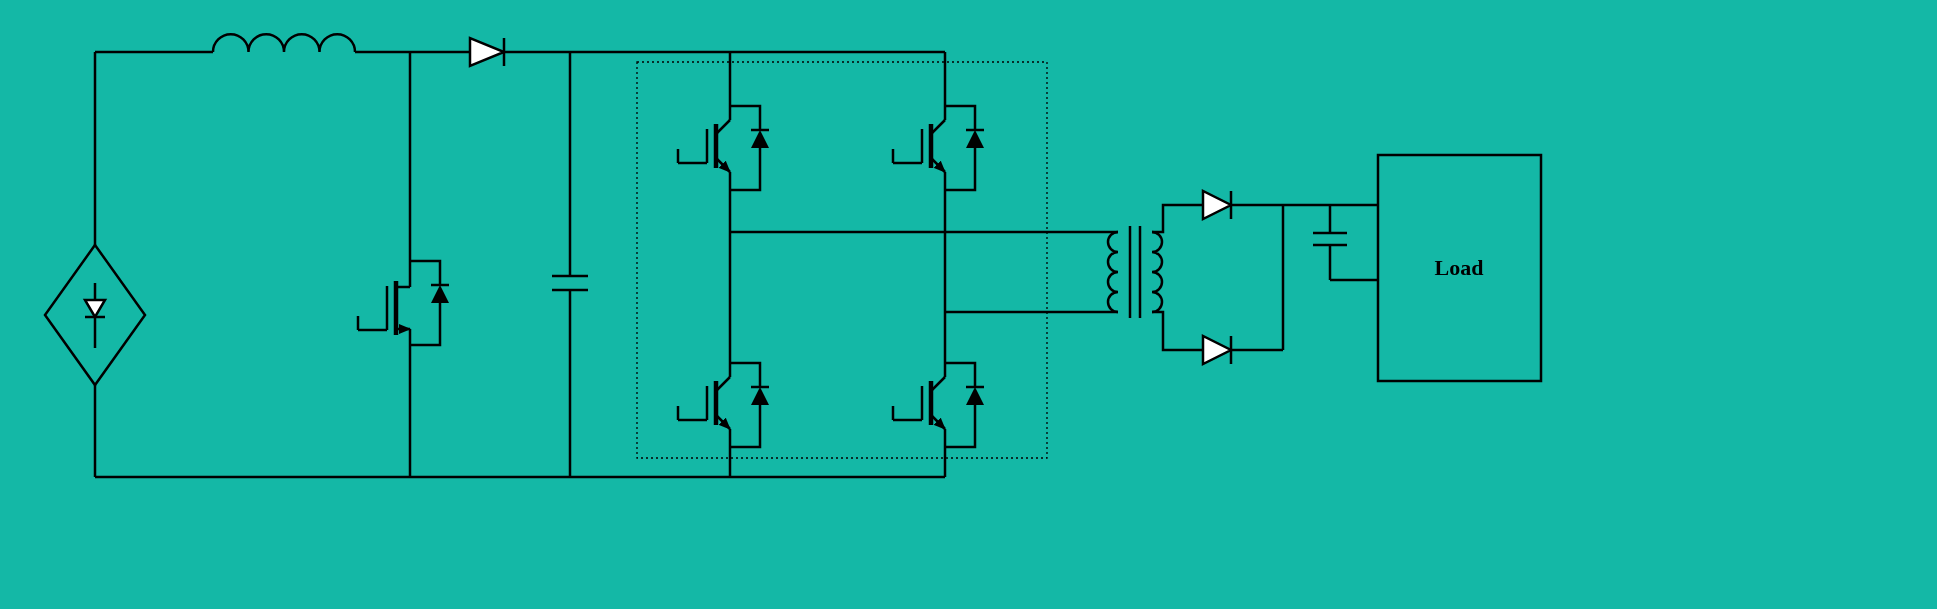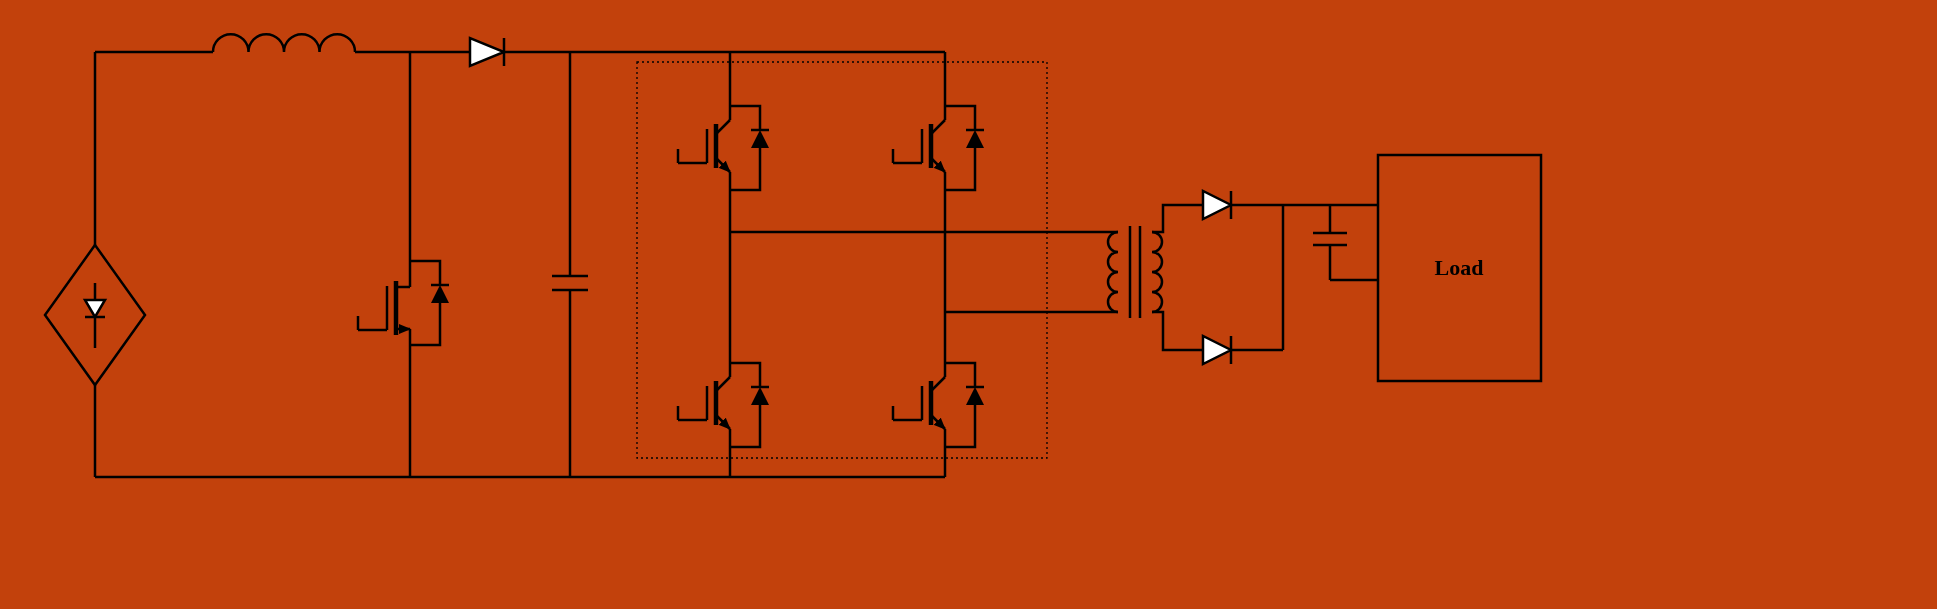--- a/index.html
+++ b/index.html
@@ -5,21 +5,21 @@
   html, body {
     margin: 0;
     padding: 0;
     background: #ffffff;
     font-family: "Liberation Serif", serif;
   }
   .canvas {
     position: relative;
     width: 1937px;
     height: 609px;
-    background: #c2410c;
+    background: #14b8a6;
     overflow: hidden;
   }
   svg { display: block; }
   .load-text {
     font-family: "Liberation Serif", serif;
     font-weight: bold;
     font-size: 22px;
     fill: #000000;
   }
 </style>

